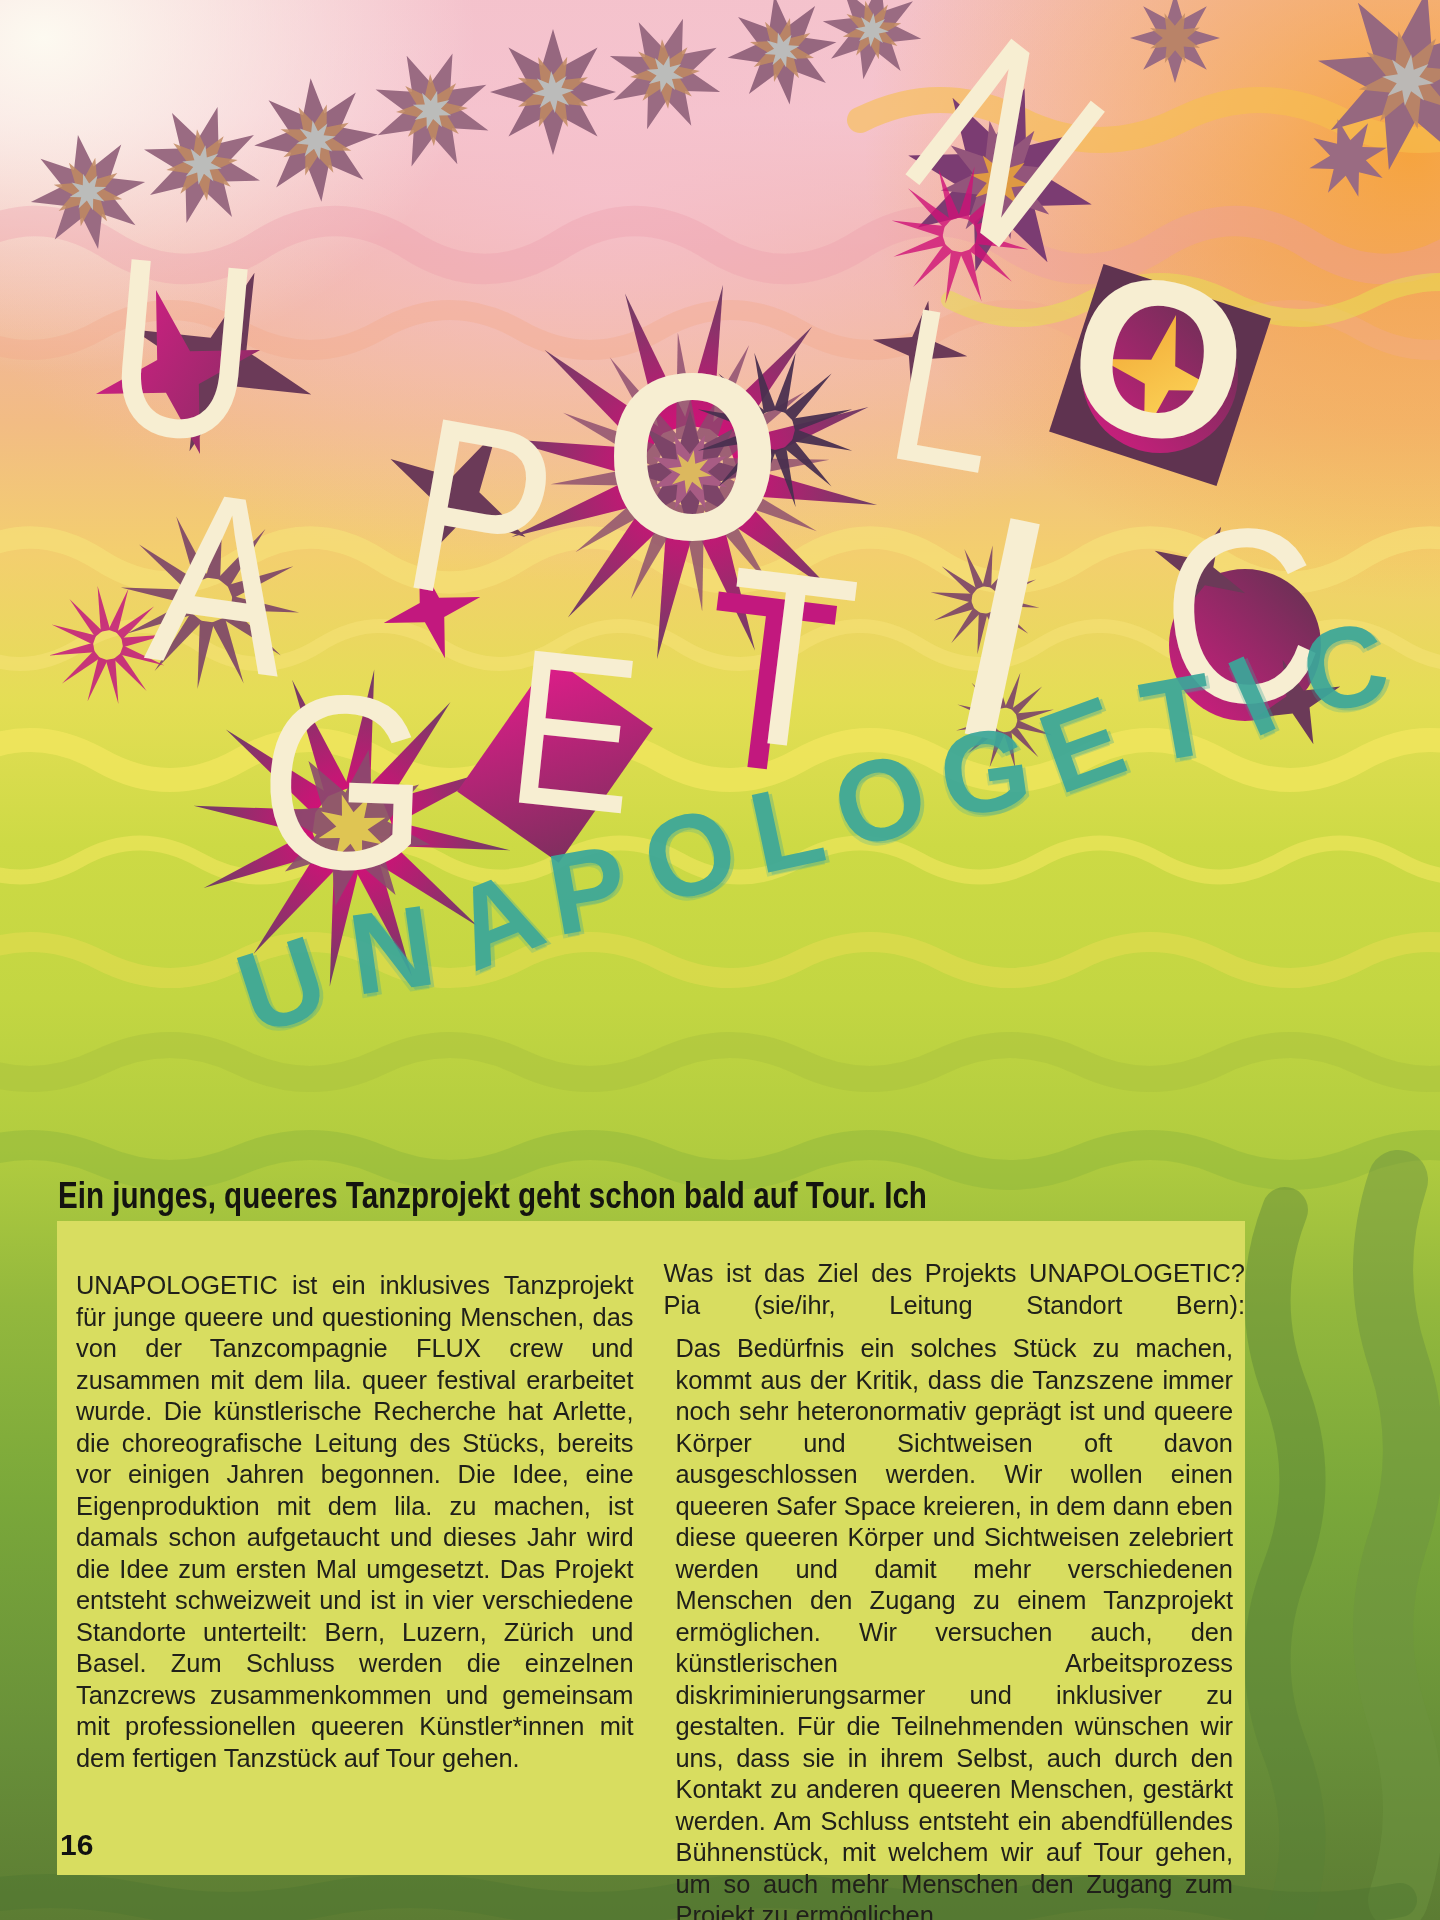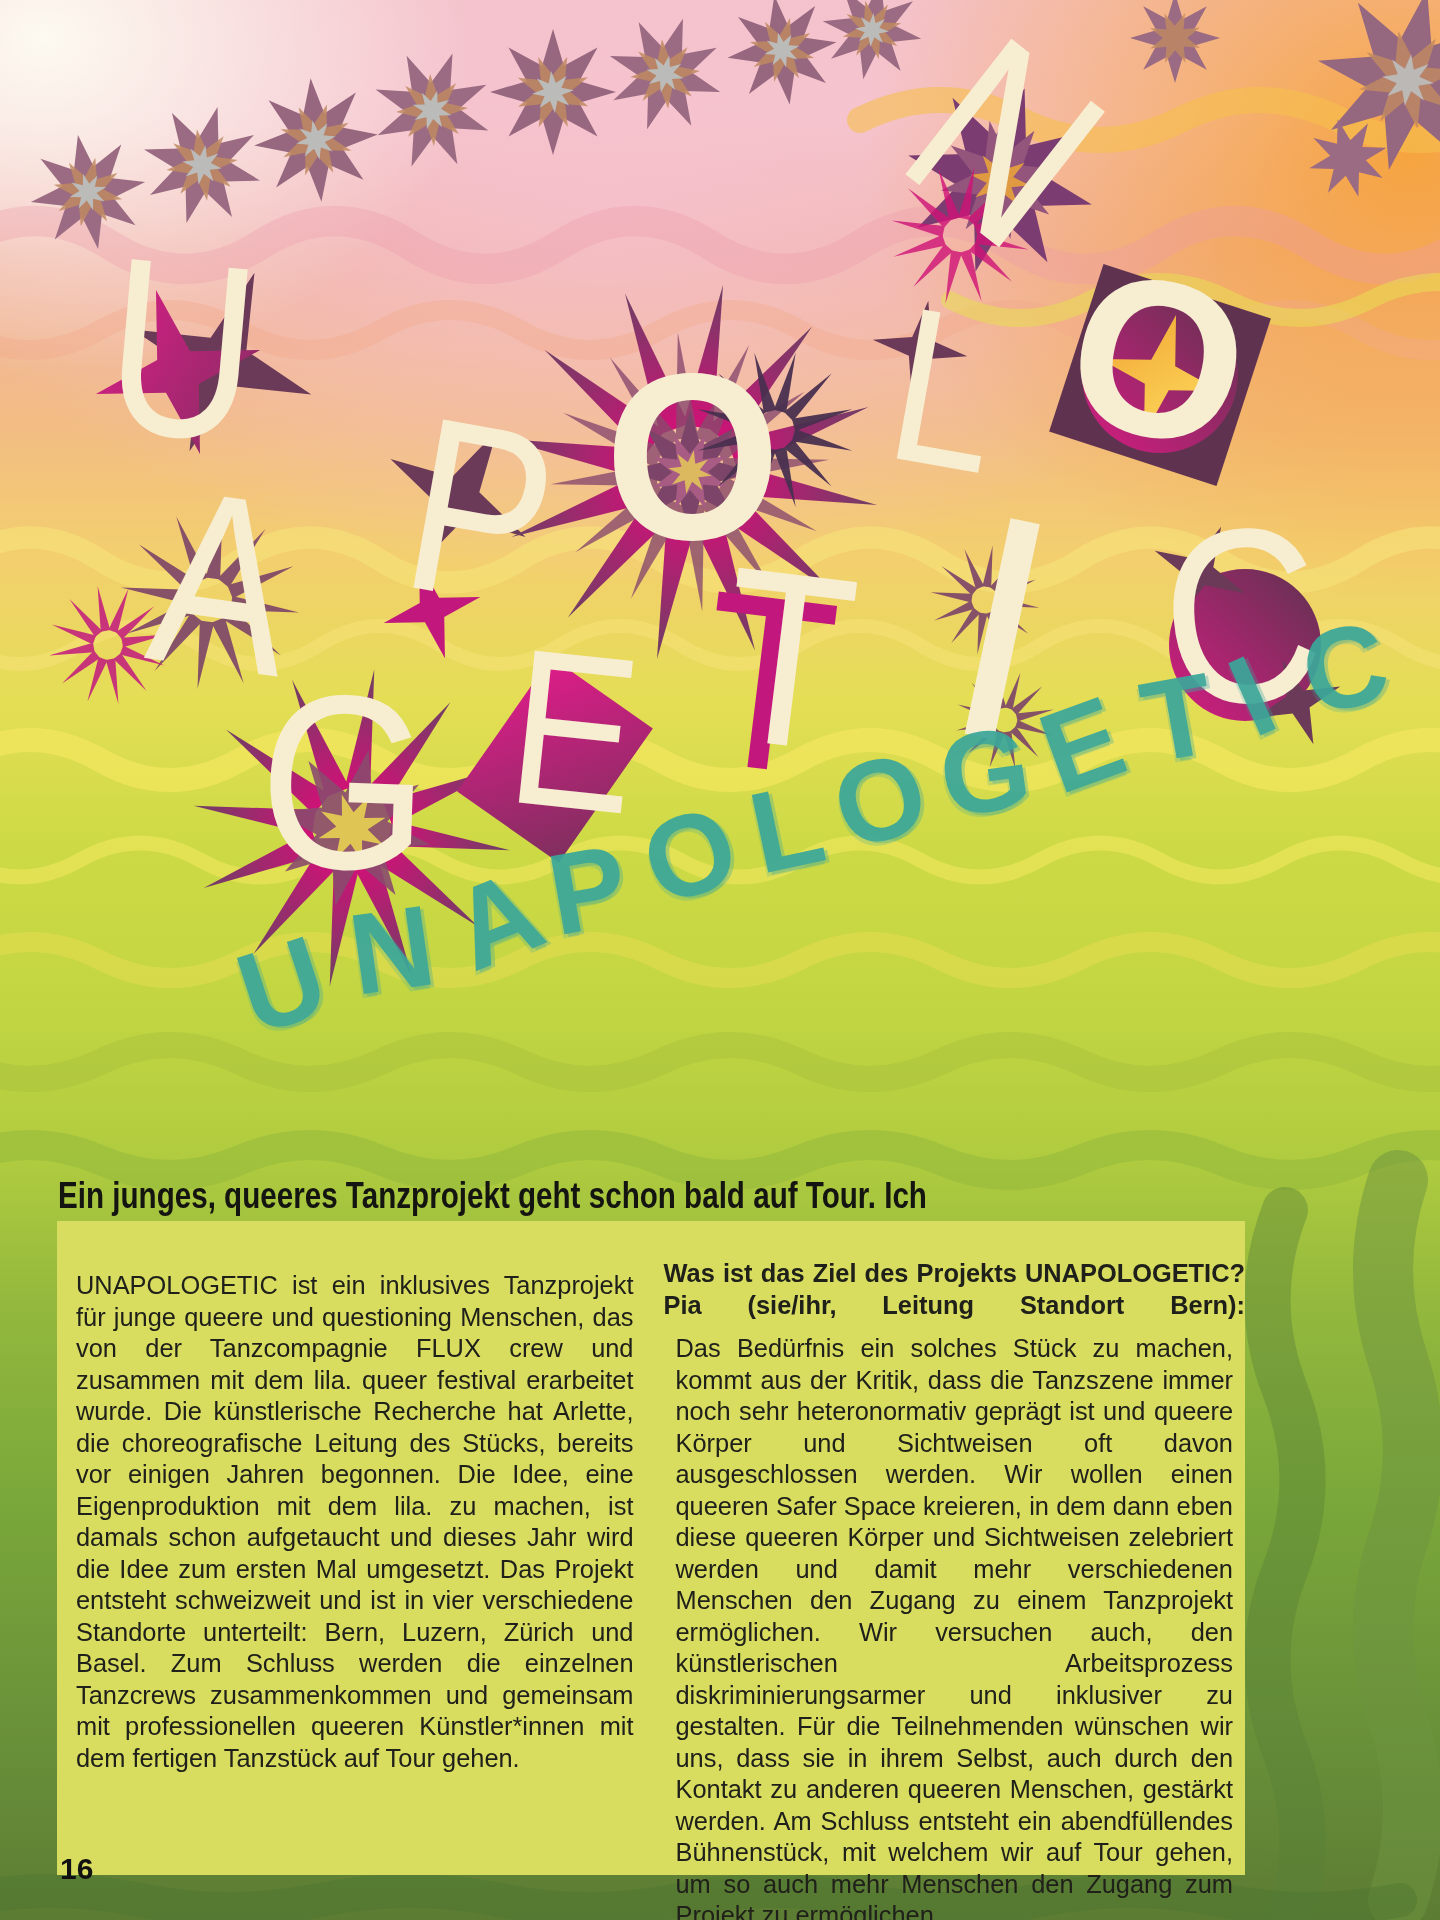--- a/index.html
+++ b/index.html
@@ -45,22 +45,22 @@
   .tl-10{left:1252px;top:696px;transform:translate(-50%,-50%) rotate(-24deg);}
   .tl-11{left:1345px;top:668px;transform:translate(-50%,-50%) rotate(-12deg);}
   
   .headline{position:absolute;left:58px;top:1066px;z-index:7;color:#141410;font-weight:700;
             font-size:37px;line-height:52px;transform:scaleX(.8);transform-origin:left top;white-space:pre;}
   
   .article-box{position:absolute;left:57px;top:1221px;width:1188px;height:654px;background:#d8dd60;z-index:7;}
   .cols{display:flex;gap:18px;padding:37px 0 0 7px;}
   .col{width:582px;font-size:25.4px;line-height:31.5px;color:#20201a;text-align:justify;}
   .col p{margin:12px;}
-  .col .qline{display:block;text-align:justify;text-align-last:justify;font-weight:700;}
-  .page-num{position:absolute;left:60px;top:1828px;z-index:8;font-size:30px;font-weight:700;color:#111;margin-top:24px;}
+  .col .qline{display:block;text-align:justify;text-align-last:justify;font-weight:400;}
+  .page-num{position:absolute;left:60px;top:1828px;z-index:8;font-size:30px;font-weight:700;color:#111;}
 </style>
 </head>
 <body>
 
 <div class="page">
 
   <svg class="bg-streaks" width="1440" height="1920" viewBox="0 0 1440 1920" aria-hidden="true">
     <g fill="none" stroke-linecap="round">
       <path d="M-40,245 q75,-48 150,0 t150,0 t150,0 t150,0 t150,0 t150,0 t150,0 t150,0 t150,0 t150,0" stroke="#ec9aab" stroke-width="30" opacity=".33"></path>
       <path d="M-40,330 q70,40 140,0 t140,0 t140,0 t140,0 t140,0 t140,0 t140,0 t140,0 t140,0 t140,0 t140,0" stroke="#f2a98c" stroke-width="20" opacity=".4"></path>

